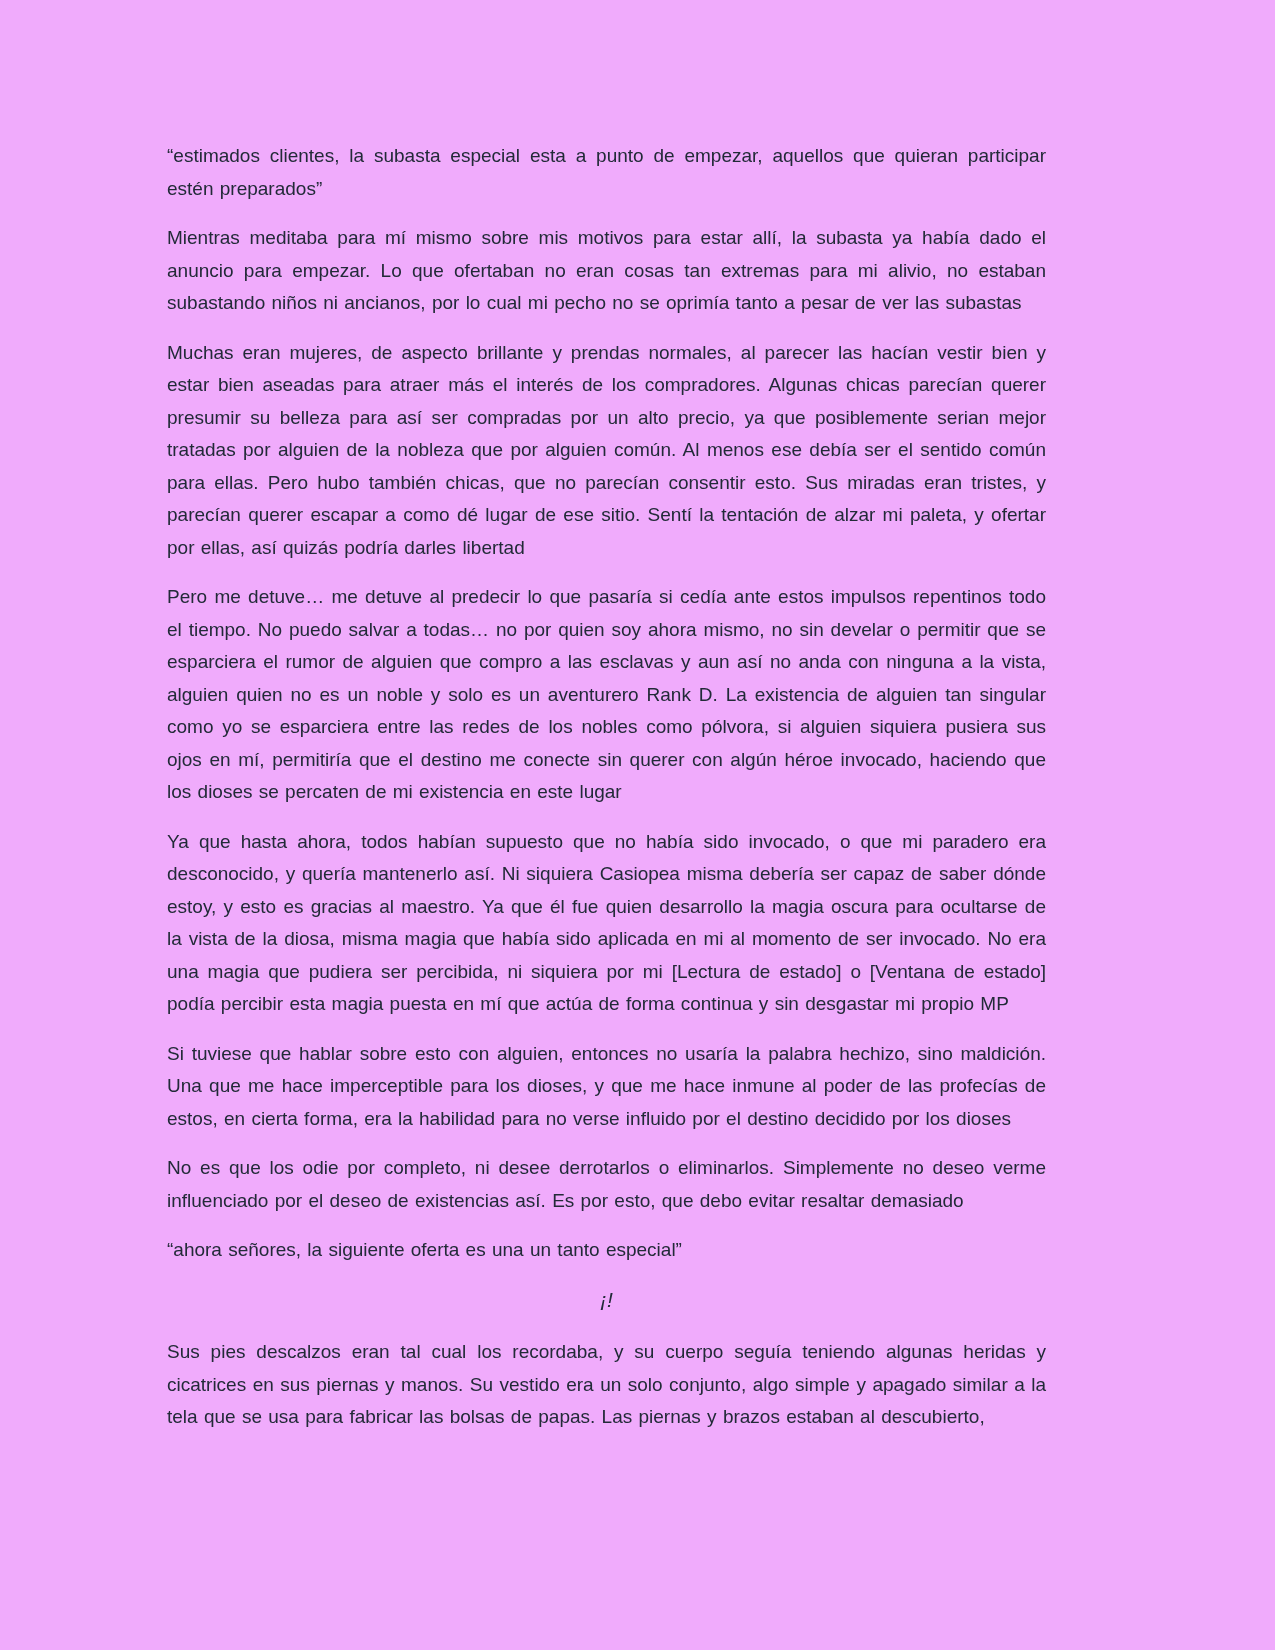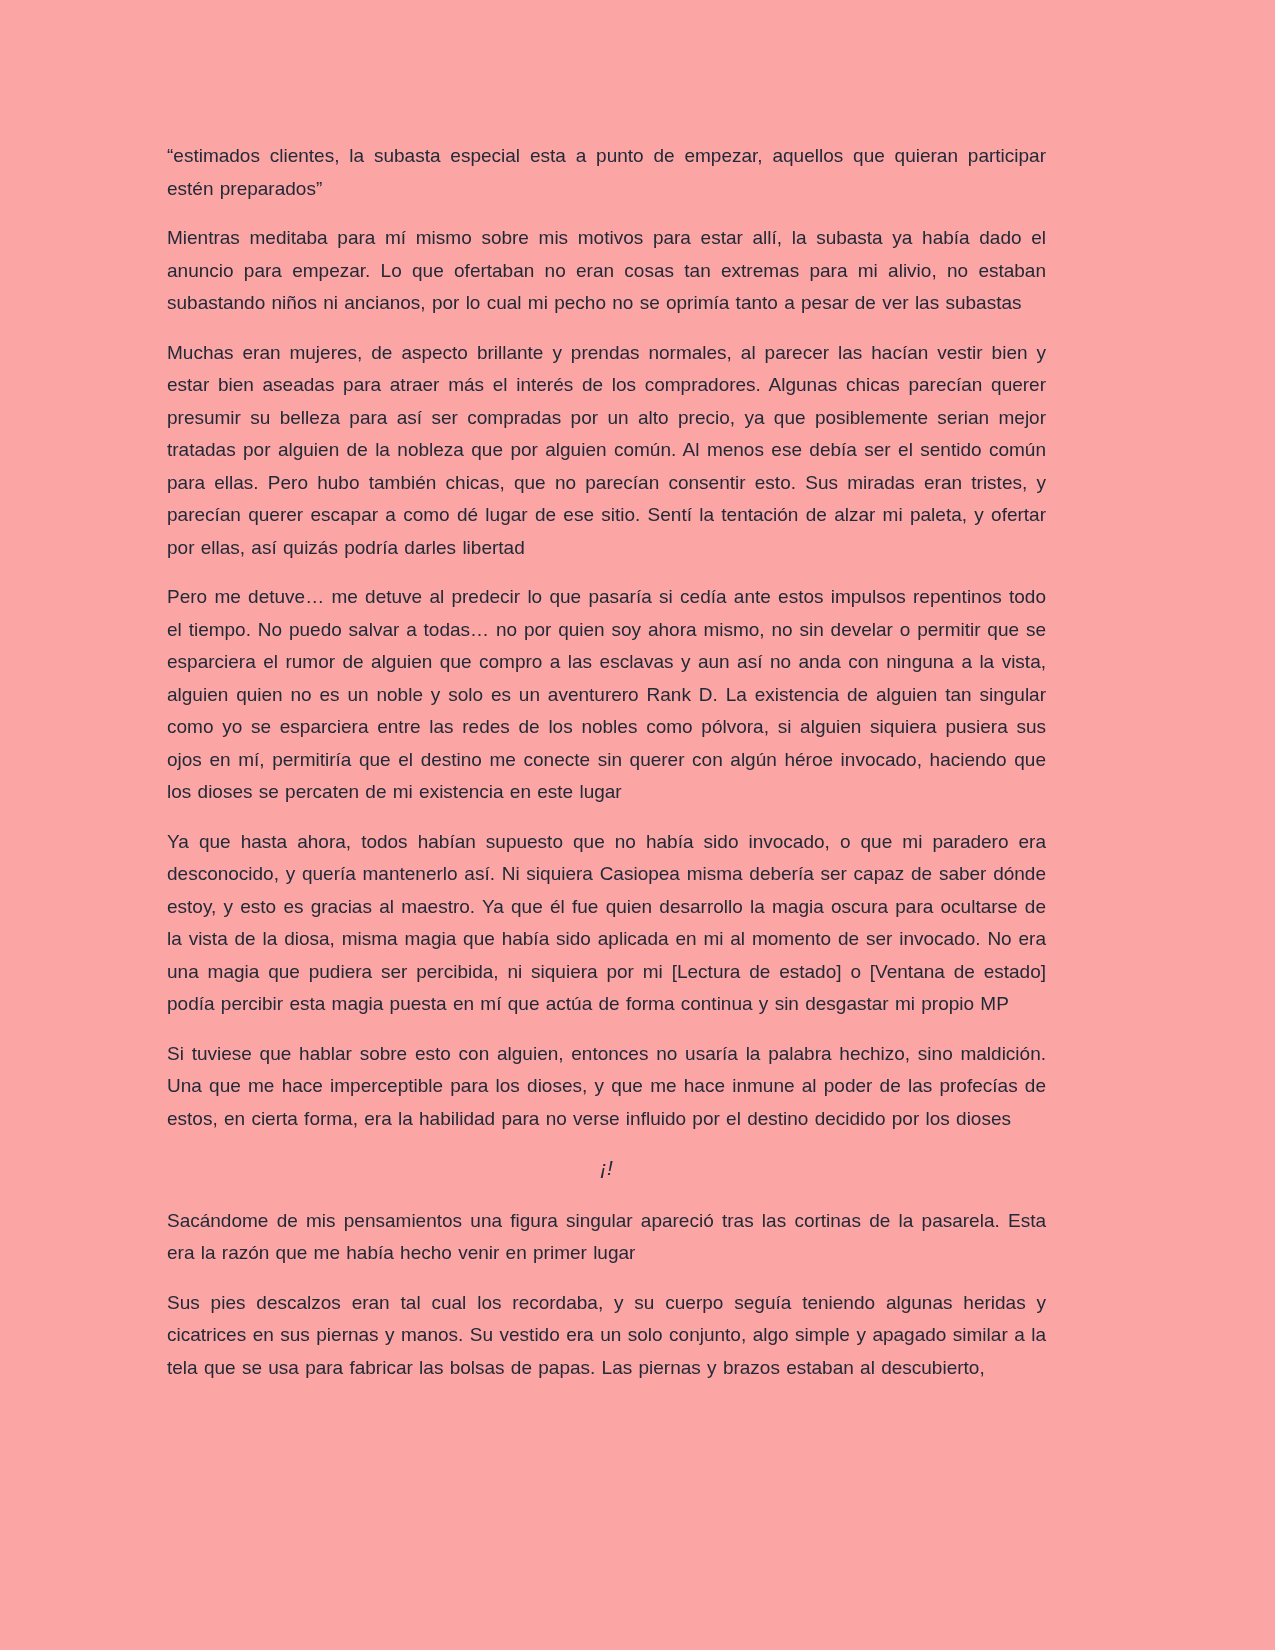--- a/index.html
+++ b/index.html
@@ -9,21 +9,21 @@
   }
   body {
     width: 1275px;
     min-height: 1650px;
     font-family: "Liberation Sans", sans-serif;
   }
   .page {
     box-sizing: border-box;
     width: 1275px;
     min-height: 1650px;
-    background: #fca5a5;
+    background: #f0abfc;
     padding: 140px 229px 50px 167px;
   }
   p.para {
     margin: 0 0 17px 0;
     font-size: 19px;
     line-height: 32.5px;
     color: #222a38;
     text-align: justify;
     text-align-last: left;
     word-spacing: 1px;
@@ -41,17 +41,18 @@
 <body>
 
 <div class="page">
   <div style="color: rgb(34, 42, 56);">
       <p class="para"><span>“estimados clientes, la subasta especial esta a punto de empezar, aquellos que quieran participar estén preparados”</span></p>
       <p class="para"><span>Mientras meditaba para mí mismo sobre mis motivos para estar allí, la subasta ya había dado el anuncio para empezar. Lo que ofertaban no eran cosas tan extremas para mi alivio, no estaban subastando niños ni ancianos, por lo cual mi pecho no se oprimía tanto a pesar de ver las subastas</span></p>
       <p class="para"><span>Muchas eran mujeres, de aspecto brillante y prendas normales, al parecer las hacían vestir bien y estar bien aseadas para atraer más el interés de los compradores. Algunas chicas parecían querer presumir su belleza para así ser compradas por un alto precio, ya que posiblemente serian mejor tratadas por alguien de la nobleza que por alguien común. Al menos ese debía ser el sentido común para ellas. Pero hubo también chicas, que no parecían consentir esto. Sus miradas eran tristes, y parecían querer escapar a como dé lugar de ese sitio. Sentí la tentación de alzar mi paleta, y ofertar por ellas, así quizás podría darles libertad</span></p>
       <p class="para"><span>Pero me detuve… me detuve al predecir lo que pasaría si cedía ante estos impulsos repentinos todo el tiempo. No puedo salvar a todas… no por quien soy ahora mismo, no sin develar o permitir que se esparciera el rumor de alguien que compro a las esclavas y aun así no anda con ninguna a la vista, alguien quien no es un noble y solo es un aventurero Rank D. La existencia de alguien tan singular como yo se esparciera entre las redes de los nobles como pólvora, si alguien siquiera pusiera sus ojos en mí, permitiría que el destino me conecte sin querer con algún héroe invocado, haciendo que los dioses se percaten de mi existencia en este lugar</span></p>
       <p class="para"><span>Ya que hasta ahora, todos habían supuesto que no había sido invocado, o que mi paradero era desconocido, y quería mantenerlo así. Ni siquiera Casiopea misma debería ser capaz de saber dónde estoy, y esto es gracias al maestro. Ya que él fue quien desarrollo la magia oscura para ocultarse de la vista de la diosa, misma magia que había sido aplicada en mi al momento de ser invocado. No era una magia que pudiera ser percibida, ni siquiera por mi </span><span class="bold">[Lectura de estado]</span><span> o </span><span class="bold">[Ventana de estado]</span><span> podía percibir esta magia puesta en mí que actúa de forma continua y sin desgastar mi propio MP</span></p>
       <p class="para"><span>Si tuviese que hablar sobre esto con alguien, entonces no usaría la palabra hechizo, sino maldición. Una que me hace imperceptible para los dioses, y que me hace inmune al poder de las profecías de estos, en cierta forma, era la habilidad para no verse influido por el destino decidido por los dioses</span></p>
+      <p class="para"><span>No es que los odie por completo, ni desee derrotarlos o eliminarlos. Simplemente no deseo verme influenciado por el deseo de existencias así. Es por esto, que debo evitar resaltar demasiado</span></p>
+      <p class="para"><span>“ahora señores, la siguiente oferta es una un tanto especial”</span></p>
       <p class="para divider"><span class="bold italic">¡!</span></p>
-      <p class="para"><span>Sacándome de mis pensamientos una figura singular apareció tras las cortinas de la pasarela. Esta era la razón que me había hecho venir en primer lugar</span></p>
       <p class="para"><span>Sus pies descalzos eran tal cual los recordaba, y su cuerpo seguía teniendo algunas heridas y cicatrices en sus piernas y manos. Su vestido era un solo conjunto, algo simple y apagado similar a la tela que se usa para fabricar las bolsas de papas. Las piernas y brazos estaban al descubierto,</span></p>
     </div>
 </div>
 
 </body></html>

